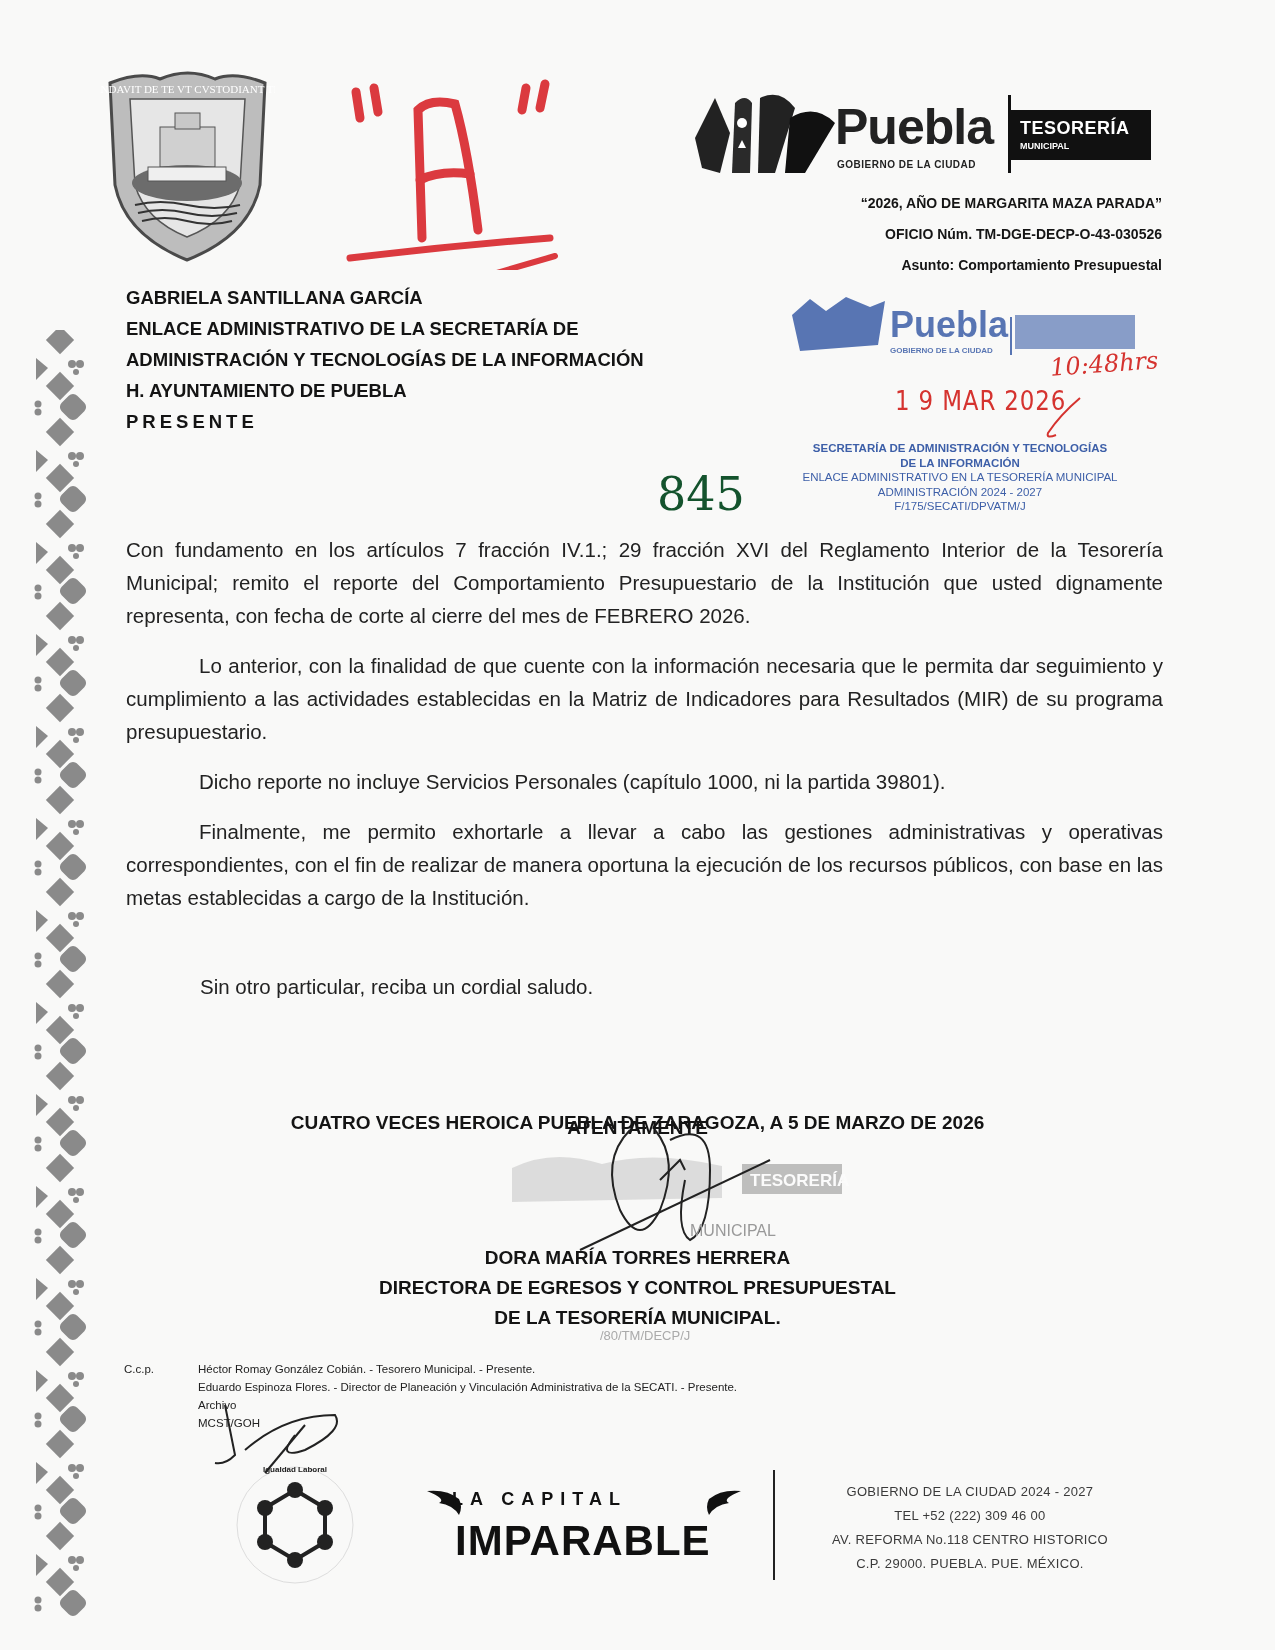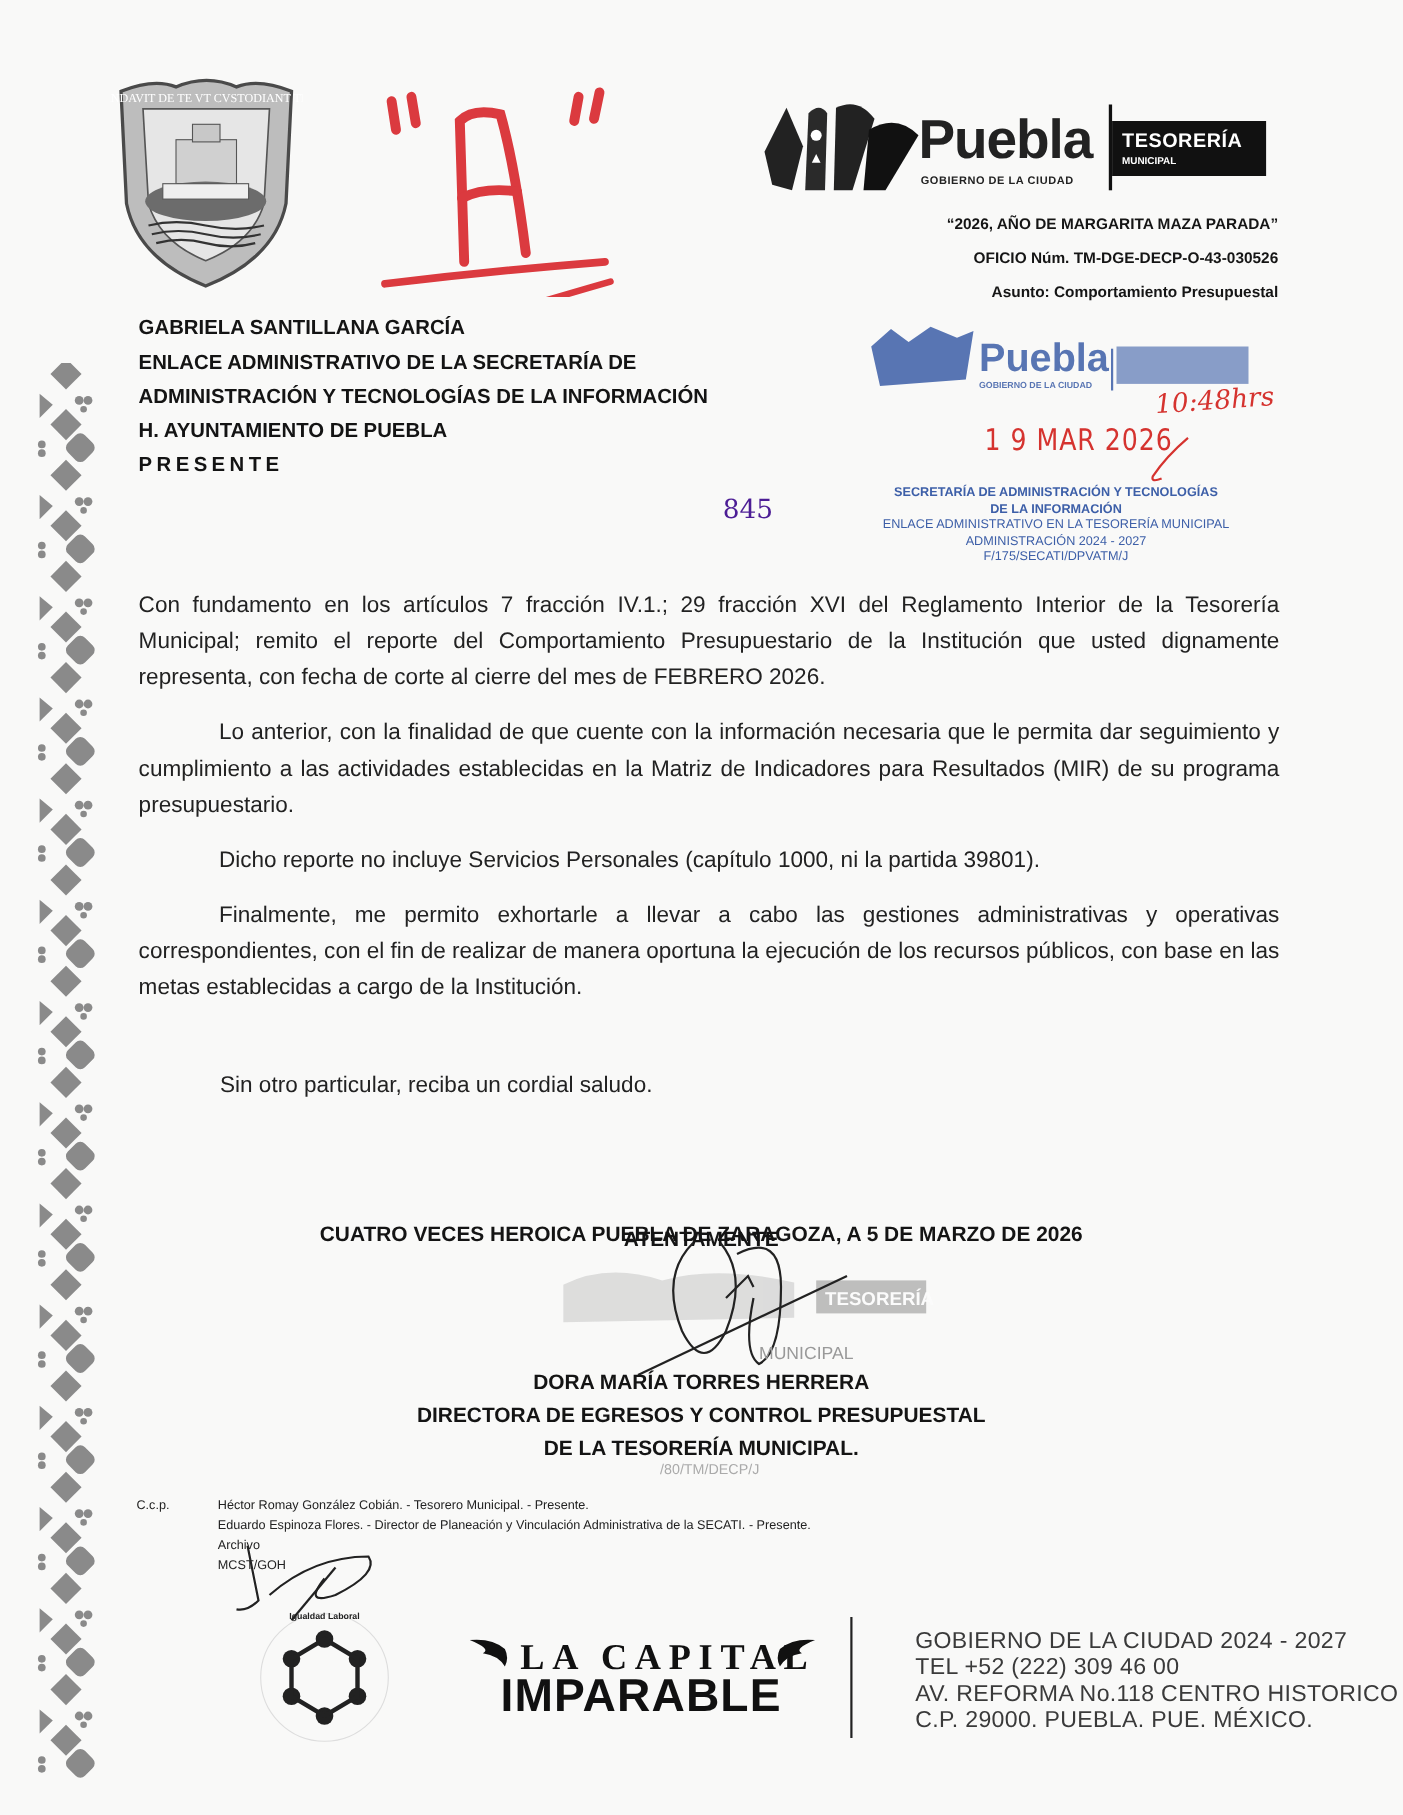--- a/index.html
+++ b/index.html
@@ -24,21 +24,21 @@
   .tes-box .t1 { position:absolute; left:9px; top:8px; font-size:18px; font-weight:bold; letter-spacing:0.5px; }
   .tes-box .t2 { position:absolute; left:9px; top:31px; font-size:9px; font-weight:bold; }
   .vbar { left:1008px; top:95px; width:3px; height:78px; background:#111; }
 
   .hdr-lines { right:113px; top:188px; text-align:right; font-weight:bold; font-size:14px; line-height:31px; color:#151515; }
   .stamp-date { left:895px; top:385px; font-size:27px; color:#d5332f; letter-spacing:1px; font-family:"DejaVu Sans", sans-serif; transform:scaleX(0.85); transform-origin:left; }
   .stamp-time { left:1050px; top:350px; font-size:24px; color:#d5332f; font-style:italic; font-family:"DejaVu Serif", serif; transform:rotate(-4deg); }
   .stamp-text { left:770px; top:441px; width:380px; text-align:center; color:#3d5fa8; font-size:11.5px; line-height:14.5px; }
   .stamp-text .l1 { font-weight:bold; }
 
-  .num845 { left:657px; top:449px; font-size:24px; color:#4c1d95; font-family:"DejaVu Serif", serif; }
+  .num845 { left:657px; top:467px; font-size:46px; color:#14532d; font-family:"DejaVu Serif", serif; }
 
   
   .addressee { left:126px; top:282px; font-weight:bold; font-size:18.5px; line-height:31px; color:#141414; }
   .addressee .presente { letter-spacing:4px; }
 
   
   .body-text { left:126px; top:517px; width:1037px; font-size:20.5px; line-height:33px; color:#222; text-align:justify; }
   .body-text p { margin:16px 0 17px 0; }
   .body-text p.ind { text-indent:73px; }
   .salute { left:200px; top:975px; font-size:20.5px; color:#222;text-align:center; }
@@ -49,24 +49,24 @@
   .sig-faint { left:600px; top:1328px; font-size:13px; color:#aaa; }
 
   
   .ccp { left:124px; top:1360px; font-size:11.5px; line-height:18px; color:#222; }
   .ccp .lbl { position:absolute; left:0; top:0; }
   .ccp .lines { position:absolute; left:74px; top:0; white-space:nowrap; }
 
   
   .seal { left:230px; top:1460px; width:130px; height:130px; }
   .capital { left:425px; top:1485px; width:320px; height:90px; }
-  .capital .cap1 { position:absolute; left:48px; top:4px; font-weight:bold; font-size:33px; letter-spacing:7px; color:#111;font-family:Liberation Serif, serif; }
+  .capital .cap1 { position:absolute; left:27px; top:4px; font-weight:bold; font-size:18px; letter-spacing:7px; color:#111; }
   .capital .cap2 { position:absolute; left:30px; top:32px; font-weight:bold; font-size:42px; letter-spacing:1px; color:#111; }
   .footer-bar { left:773px; top:1470px; width:2px; height:110px; background:#222; }
-  .footer-addr { left:832px; top:1480px; font-size:21px; line-height:24px; color:#3a3a3a; letter-spacing:0.3px; }
+  .footer-addr { left:832px; top:1480px; font-size:13px; line-height:24px; color:#3a3a3a; letter-spacing:0.3px;text-align:center; }
 </style>
 </head>
 <body>
 
 <svg class="abs border-strip" viewBox="0 0 60 1300" preserveAspectRatio="none">
   <defs>
     <g id="motif">
       <rect x="22" y="0" width="20" height="20" transform="rotate(45 32 10)" fill="#8a8a8a"></rect>
       <path d="M8 28 L20 38 L8 50 Z" fill="#8a8a8a"></path>
       <circle cx="44" cy="34" r="4" fill="#8a8a8a"></circle>

